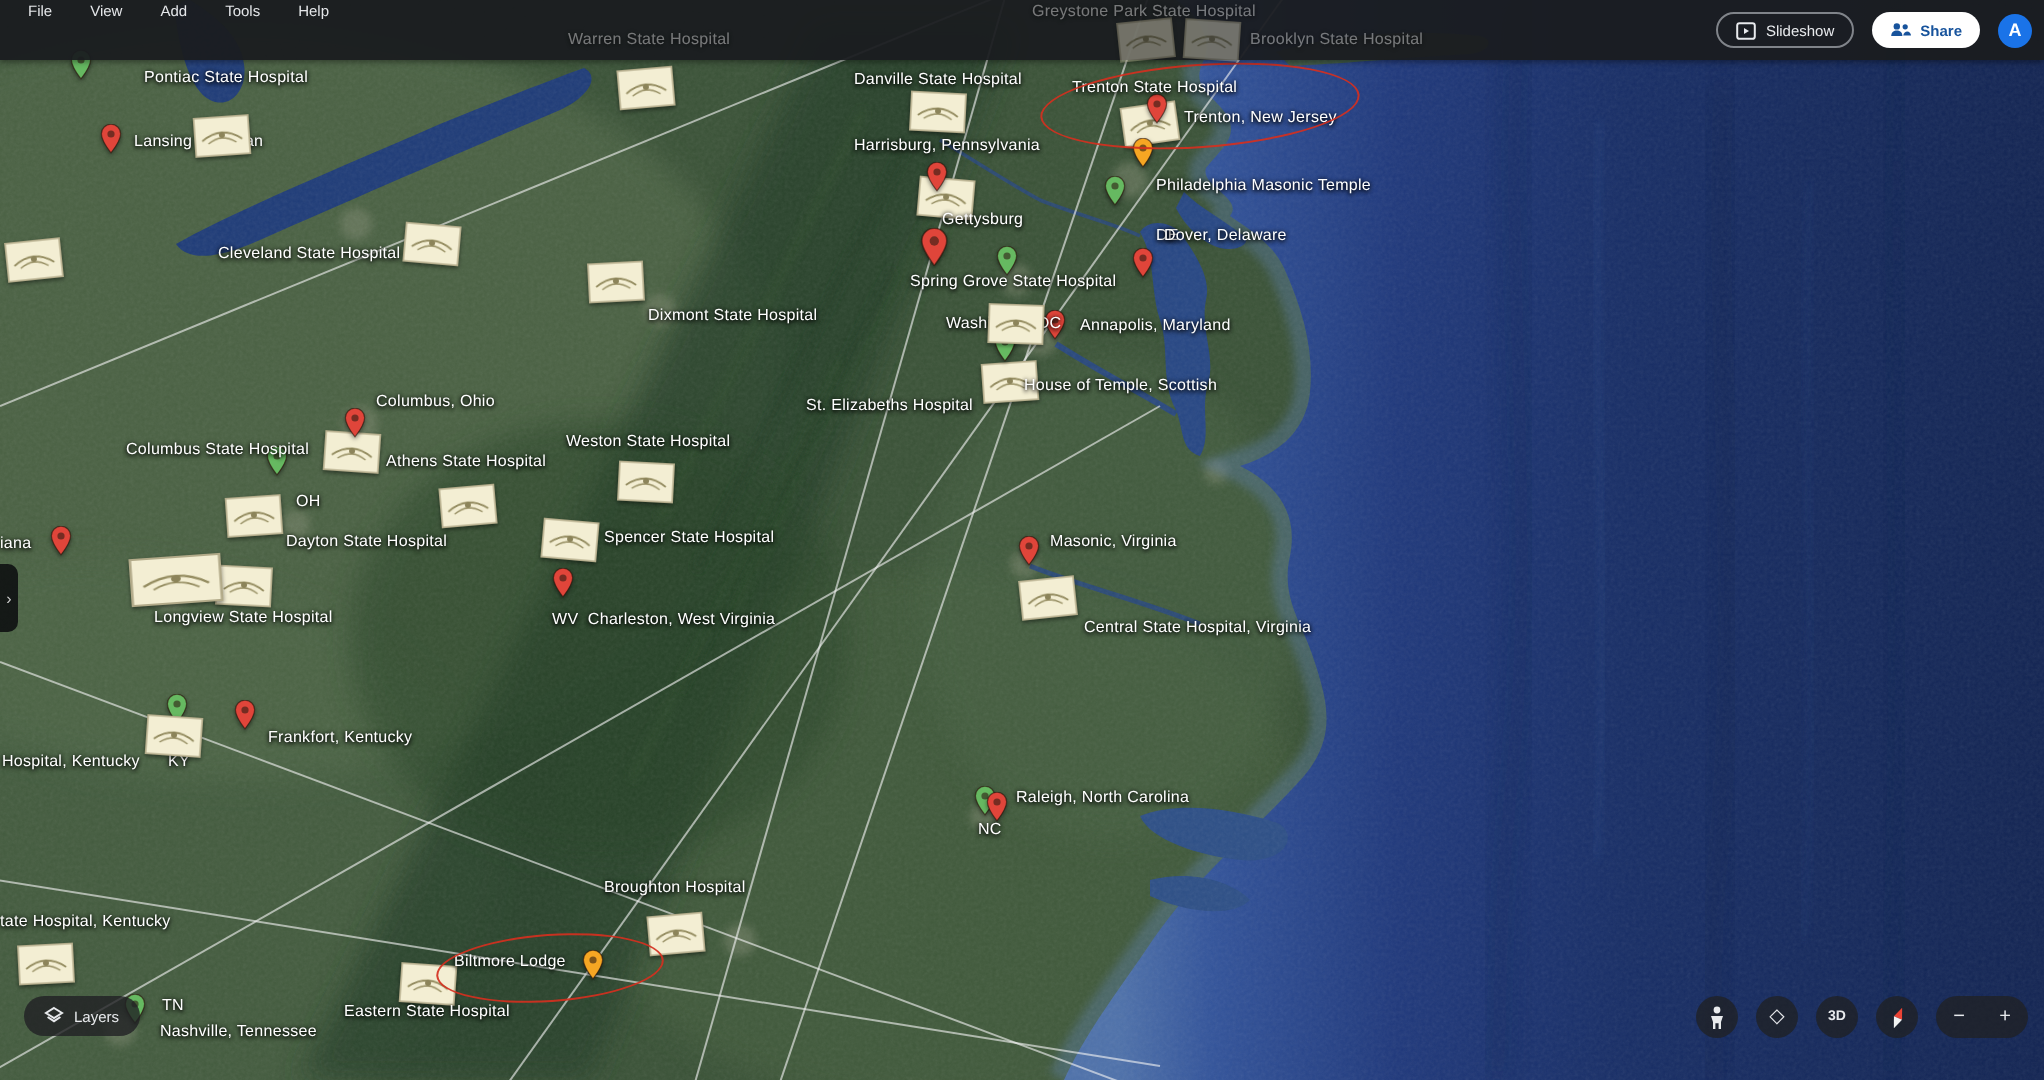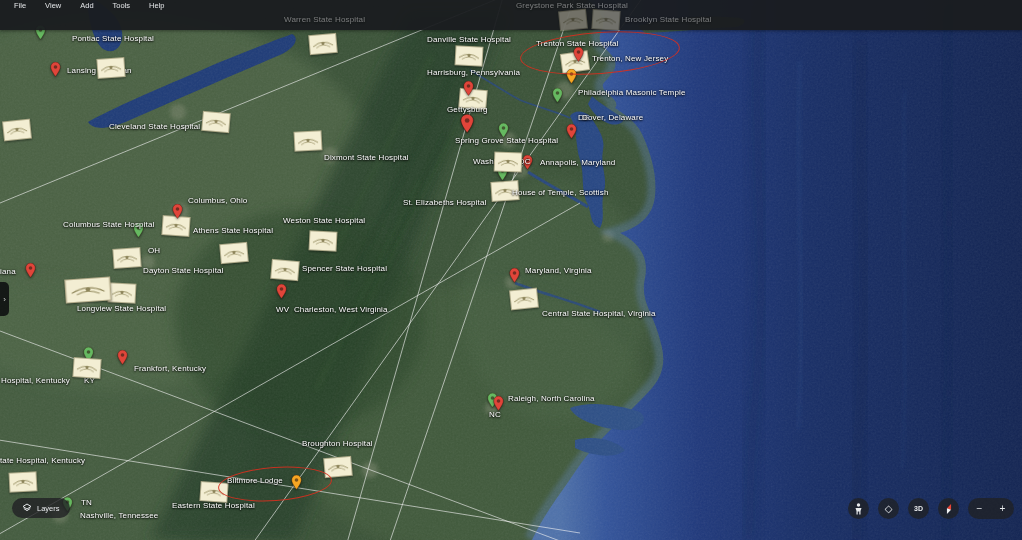--- a/index.html
+++ b/index.html
@@ -170,20 +170,43 @@
     </svg>
 
   <div class="topbar">
     <div class="menu-row">
       <span class="menu-item">File</span>
       <span class="menu-item">View</span>
       <span class="menu-item">Add</span>
       <span class="menu-item">Tools</span>
       <span class="menu-item">Help</span>
     </div>
+    <div class="right-cluster">
+      <button class="slideshow-btn">
+        <span style="line-height:0">
+          <svg width="10" height="9" viewBox="0 0 10 9">
+              <rect x="0.6" y="0.6" width="8.8" height="7.8" rx="1.2" fill="none" stroke="#e8eaed" stroke-width="1"></rect>
+              <path d="M4 3 L6.5 4.5 L4 6 Z" fill="#e8eaed"></path>
+            </svg>
+        </span>
+        <span>Slideshow</span>
+      </button>
+      <button class="share-btn">
+        <span style="line-height:0">
+          <svg width="11" height="8" viewBox="0 0 11 8">
+              <circle cx="3.4" cy="2.2" r="1.6" fill="#17539c"></circle>
+              <circle cx="7.6" cy="2.4" r="1.3" fill="#17539c"></circle>
+              <path d="M0.6 7 C0.6 5.2 2 4.3 3.4 4.3 C4.8 4.3 6.2 5.2 6.2 7 Z" fill="#17539c"></path>
+              <path d="M6.6 6.8 C6.8 5.4 7.8 4.7 8.6 4.7 C9.6 4.7 10.5 5.5 10.5 6.8 Z" fill="#17539c"></path>
+            </svg>
+        </span>
+        <span>Share</span>
+      </button>
+      <div class="avatar">A</div>
+    </div>
   </div>
 
   <div id="anno">
       <div class="envelope dim" style="left: 559px; top: 10px; transform: rotate(-6deg);"><svg width="28" height="20" viewBox="0 0 28 20" preserveAspectRatio="none">
     <rect x="0.4" y="0.4" width="27.2" height="19.2" fill="#f3eed3" stroke="#b2aa89" stroke-width="0.8"></rect>
     <path d="M4 12 Q14 4.5 24 12" fill="none" stroke="#948c60" stroke-width="0.9"></path>
     <path d="M7 13.5 Q14 8.5 21 13.5" fill="none" stroke="#948c60" stroke-width="0.7"></path>
     <circle cx="14" cy="9.5" r="1.5" fill="#8c845a"></circle>
         </svg></div>
       <div class="envelope dim" style="left: 592px; top: 10px; transform: rotate(4deg);"><svg width="28" height="20" viewBox="0 0 28 20" preserveAspectRatio="none">
@@ -415,38 +438,38 @@
       <div class="map-label dim" style="left: 284px; top: 15px;">Warren State Hospital</div>
       <div class="map-label dim" style="left: 516px; top: 1px;">Greystone Park State Hospital</div>
       <div class="map-label dim" style="left: 625px; top: 15px;">Brooklyn State Hospital</div>
       <div class="map-label" style="left: 72px; top: 34px;">Pontiac State Hospital</div>
       <div class="map-label" style="left: 67px; top: 66px;">Lansing Michigan</div>
       <div class="map-label" style="left: 427px; top: 35px;">Danville State Hospital</div>
       <div class="map-label" style="left: 536px; top: 39px;">Trenton State Hospital</div>
       <div class="map-label" style="left: 592px; top: 54px;">Trenton, New Jersey</div>
       <div class="map-label" style="left: 427px; top: 68px;">Harrisburg, Pennsylvania</div>
       <div class="map-label" style="left: 578px; top: 88px;">Philadelphia Masonic Temple</div>
-      <div class="map-label" style="left: 447px; top: 105px;">Gettysburg</div>
+      <div class="map-label" style="left: 471px; top: 105px;">Gettysburg</div>
       <div class="map-label" style="left: 566px; top: 113px; padding-left: 12px;">DE</div>
       <div class="map-label" style="left: 582px; top: 113px;">Dover, Delaware</div>
       <div class="map-label" style="left: 109px; top: 122px;">Cleveland State Hospital</div>
       <div class="map-label" style="left: 455px; top: 136px;">Spring Grove State Hospital</div>
       <div class="map-label" style="left: 324px; top: 153px;">Dixmont State Hospital</div>
       <div class="map-label" style="left: 473px; top: 157px;">Washington DC</div>
       <div class="map-label" style="left: 540px; top: 158px;">Annapolis, Maryland</div>
       <div class="map-label" style="left: 512px; top: 188px;">House of Temple, Scottish</div>
       <div class="map-label" style="left: 403px; top: 198px;">St. Elizabeths Hospital</div>
       <div class="map-label" style="left: 188px; top: 196px;">Columbus, Ohio</div>
       <div class="map-label" style="left: 63px; top: 220px;">Columbus State Hospital</div>
       <div class="map-label" style="left: 283px; top: 216px;">Weston State Hospital</div>
       <div class="map-label" style="left: 193px; top: 226px;">Athens State Hospital</div>
       <div class="map-label" style="left: 148px; top: 246px;">OH</div>
       <div class="map-label" style="left: 302px; top: 264px;">Spencer State Hospital</div>
       <div class="map-label" style="left: 143px; top: 266px;">Dayton State Hospital</div>
-      <div class="map-label" style="left: 525px; top: 266px;">Maryland, Virginia</div>
+      <div class="map-label" style="left: 525px; top: 266px;">Masonic, Virginia</div>
       <div class="map-label" style="left: 0px; top: 267px;">iana</div>
       <div class="map-label" style="left: 276px; top: 305px;">WV &nbsp;Charleston, West Virginia</div>
       <div class="map-label" style="left: 77px; top: 304px;">Longview State Hospital</div>
       <div class="map-label" style="left: 542px; top: 309px;">Central State Hospital, Virginia</div>
       <div class="map-label" style="left: 134px; top: 364px;">Frankfort, Kentucky</div>
       <div class="map-label" style="left: 84px; top: 376px;">KY</div>
       <div class="map-label" style="left: 1px; top: 376px;">Hospital, Kentucky</div>
       <div class="map-label" style="left: 508px; top: 394px;">Raleigh, North Carolina</div>
       <div class="map-label" style="left: 489px; top: 410px;">NC</div>
       <div class="map-label" style="left: 302px; top: 439px;">Broughton Hospital</div>

